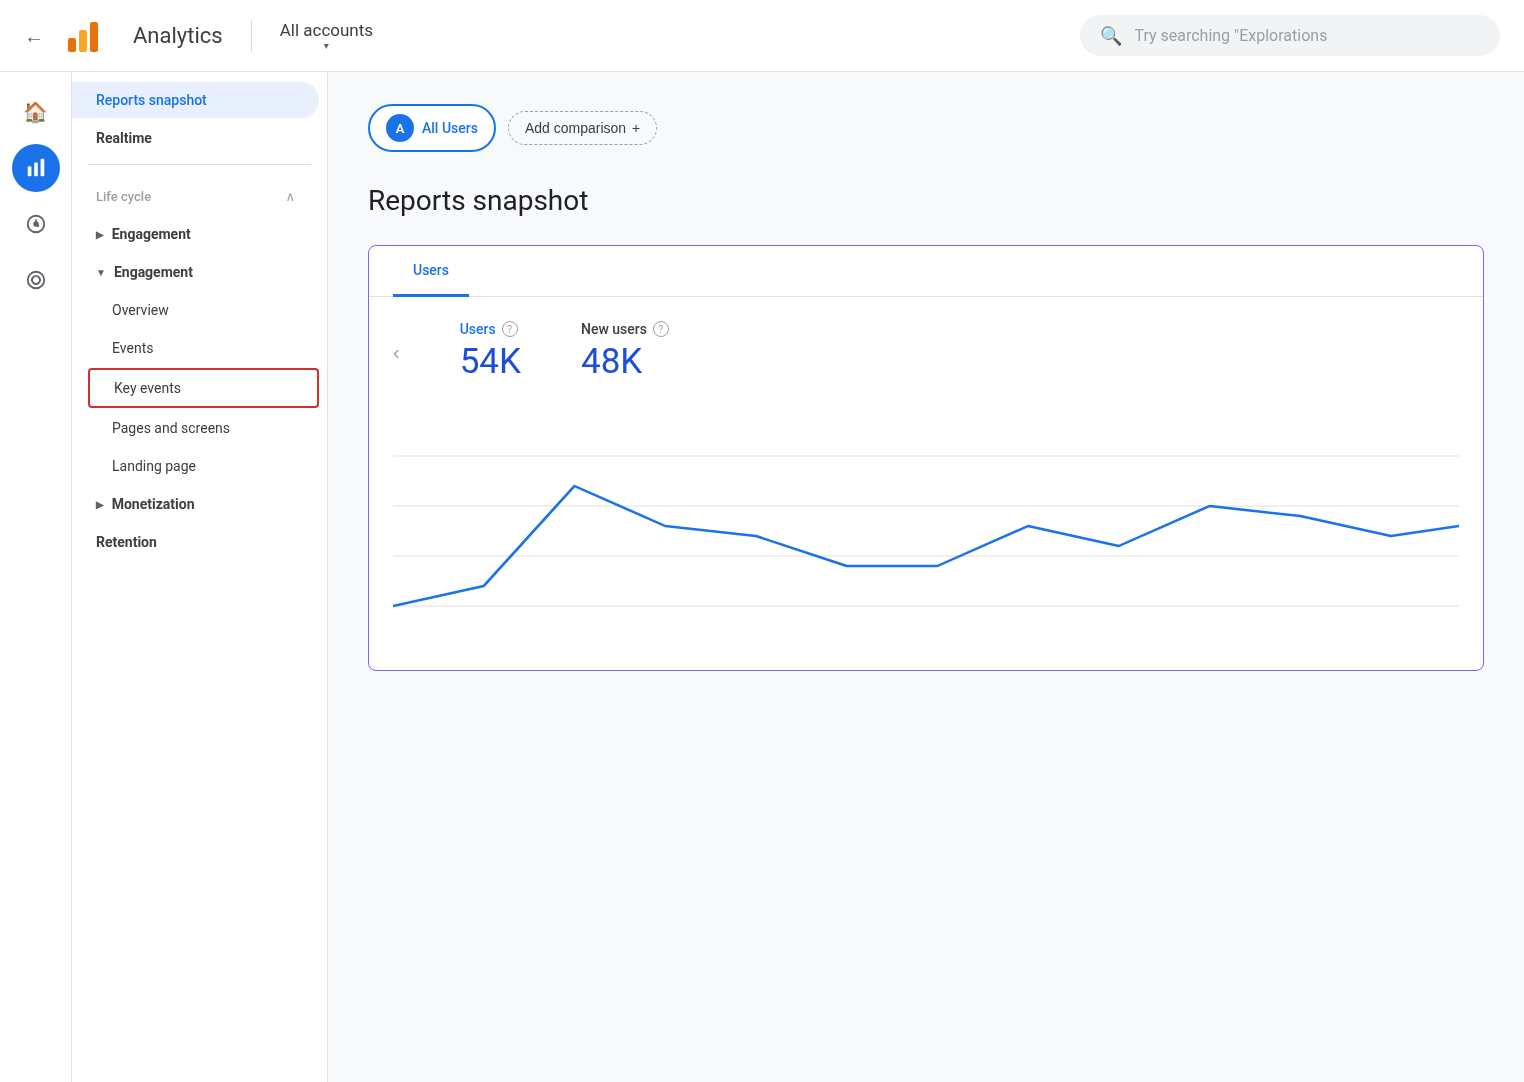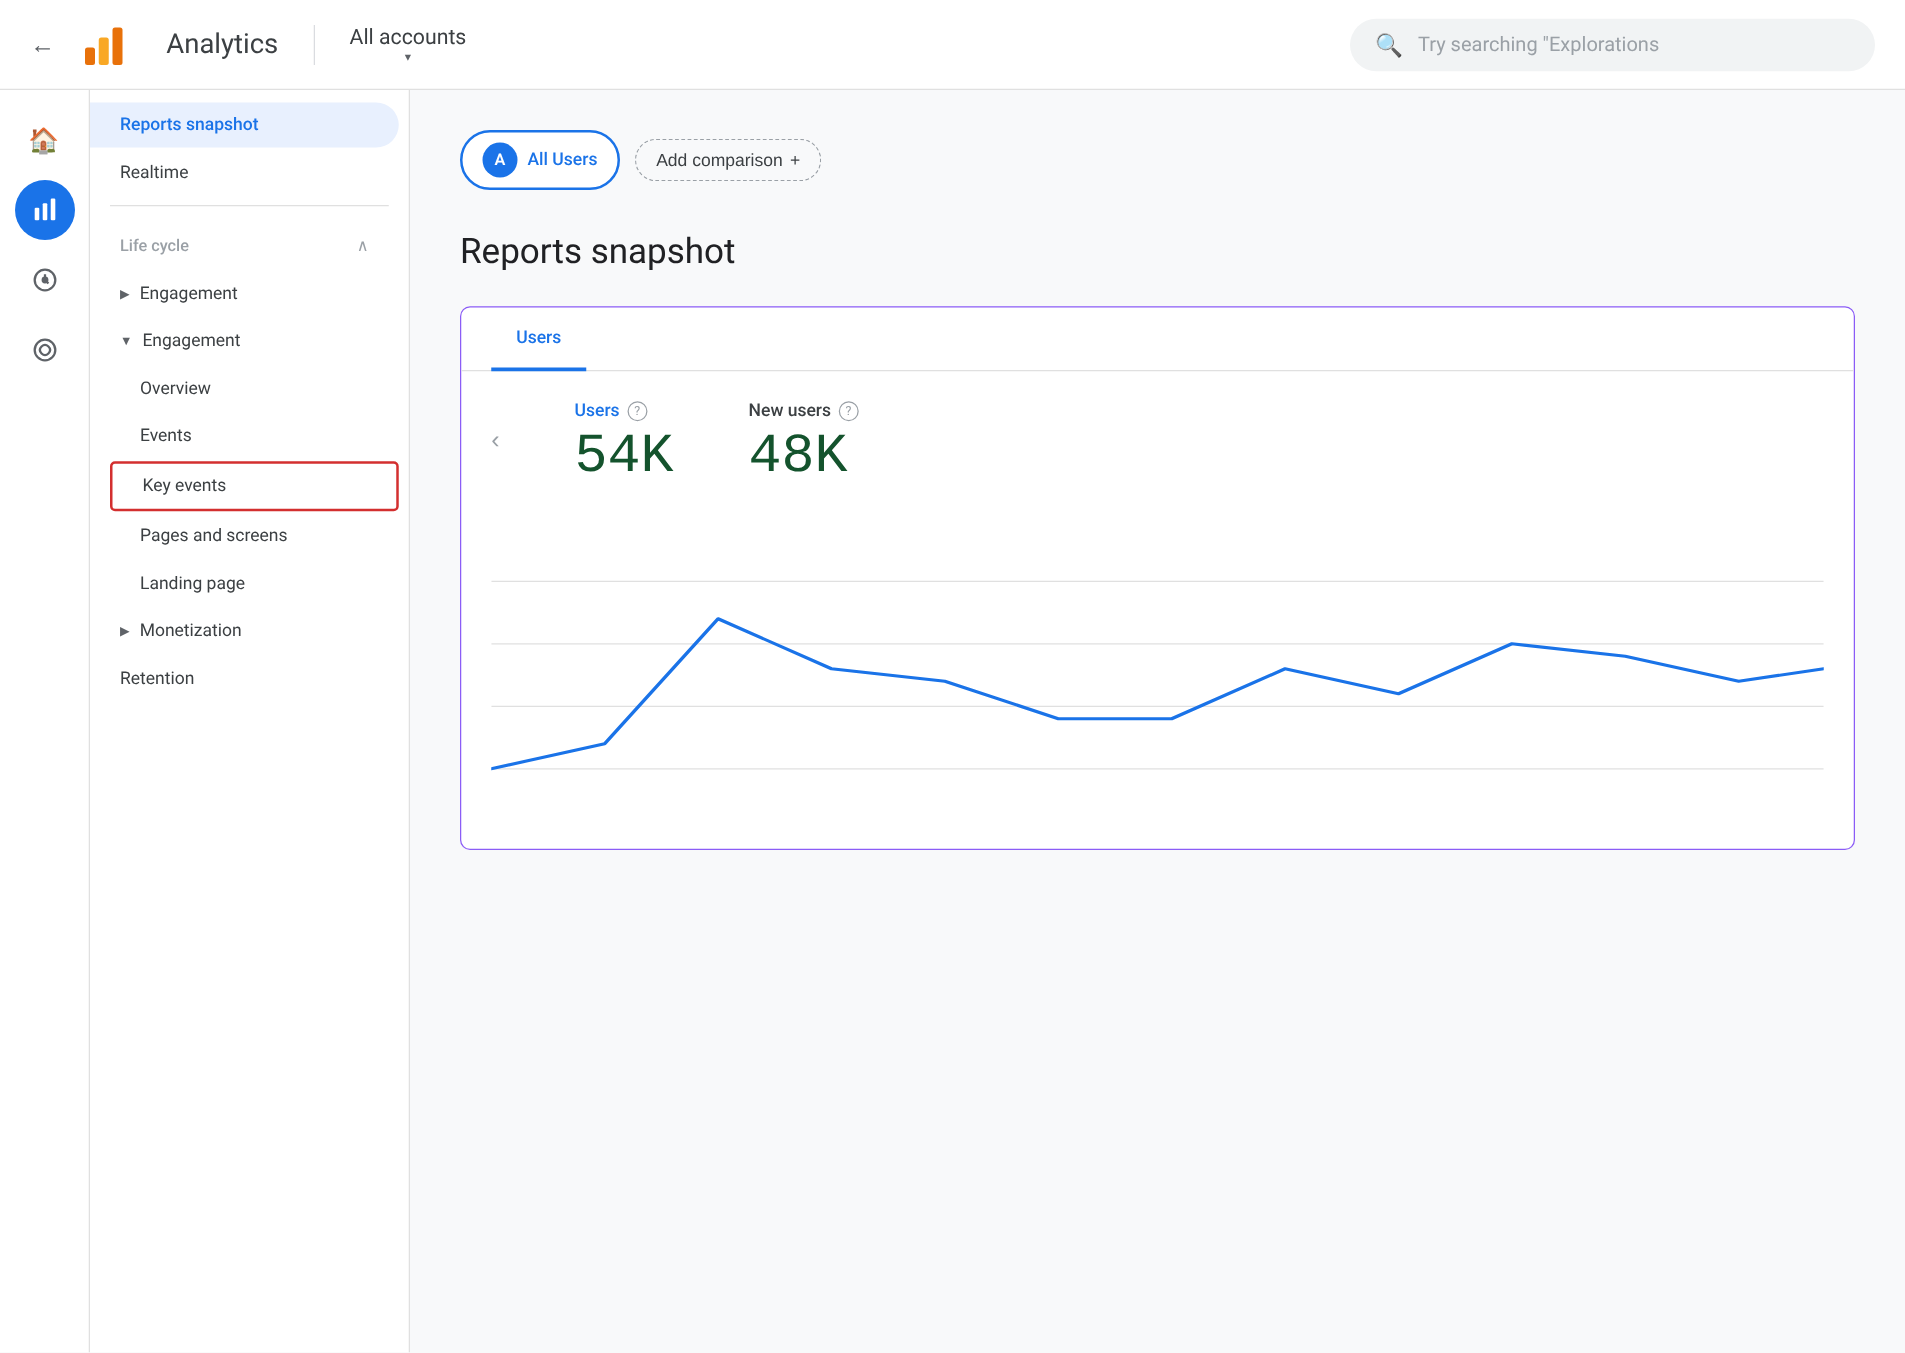--- a/index.html
+++ b/index.html
@@ -128,20 +128,21 @@
       padding-top: 8px;
       overflow-y: auto;
     }
     .menu-item {
       padding: 10px 24px;
       font-size: 14px;
       cursor: pointer;
       color: #3c4043;
       border-radius: 0 24px 24px 0;
       margin: 2px 8px 2px 0;
+      font-weight: bold;
     }
     .menu-item.active {
       background: #e8f0fe;
       color: #1a73e8;
       font-weight: 500;
     }
     .menu-item.section-header {
       color: #9aa0a6;
       font-size: 13px;
       font-weight: 500;
@@ -309,24 +310,23 @@
       border: 1.5px solid #9aa0a6;
       border-radius: 50%;
       display: flex;
       align-items: center;
       justify-content: center;
       font-size: 10px;
       color: #9aa0a6;
       cursor: pointer;
     }
     .metric-value {
-      font-size: 44px;
+      font-size: 35px;
       font-weight: 400;
-      color: #14532d;
-      font-family: Liberation Mono, monospace;
+      color: #1d4ed8;
     }
 
     
     .chart-area {
       height: 240px;
       position: relative;
     }
     .chart-svg {
       width: 100%;
       height: 100%;

